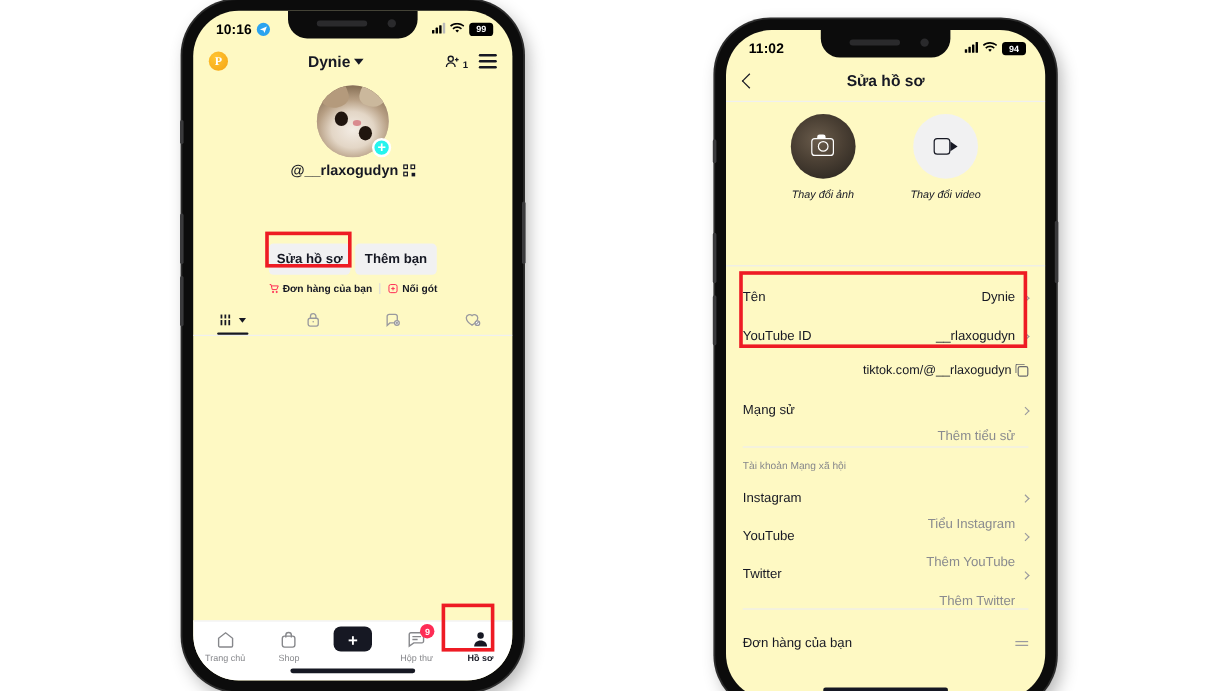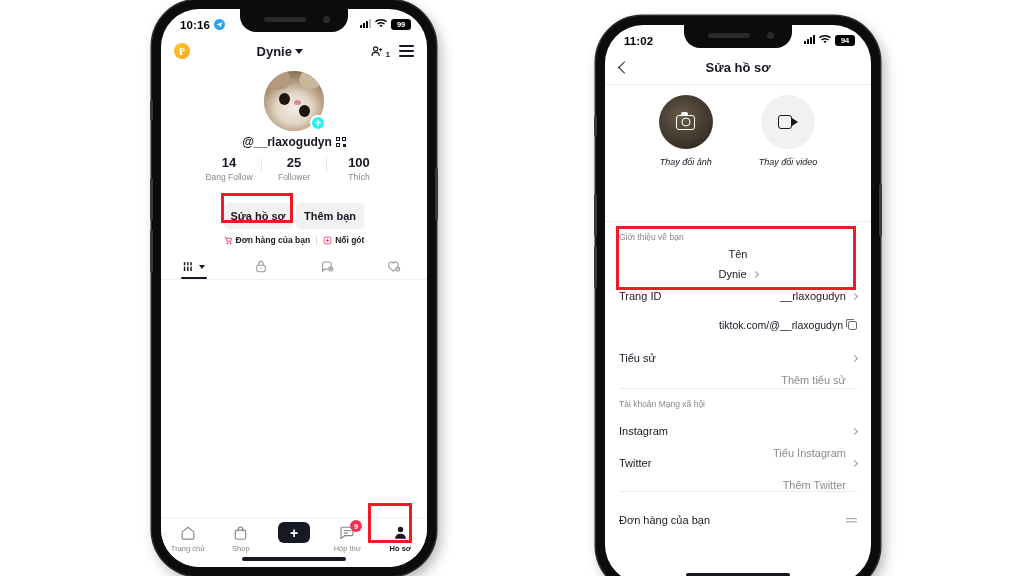--- a/index.html
+++ b/index.html
@@ -19,21 +19,21 @@
     background: #0c0c0c;
     padding: 9px;
     box-shadow: 0 0 0 1.5px #2c2c2c, 4px 6px 14px rgba(0,0,0,.30);
   }
   .phone.left  { left: 152px; top: 0px; }
   .phone.right { left: 596px; top: 16px; }
   .screen {
     position: relative;
     width: 100%; height: 100%;
     border-radius: 38px;
-    background: #ffffff;
+    background: #fef9c3;
     overflow: hidden;
   }
   
   .btn-side {
     position: absolute; background: #3a3a3c; border-radius: 2px;
   }
   .btn-power { width: 3px; height: 52px; right: -2px; top: 168px; }
   .btn-vol-b { width: 3px; height: 42px; left: -2px; top: 178px; }
   .btn-vol-c { width: 3px; height: 42px; left: -2px; top: 230px; }
   .btn-silent{ width: 3px; height: 20px; left: -2px; top: 100px; }
@@ -342,36 +342,20 @@
       <div class="handle-row">
         <span class="handle">@__rlaxogudyn</span>
         <span class="qr">
             <span></span>
             <span></span>
             <span></span>
             <span></span>
           </span>
       </div>
 
-      <div class="stats">
-        <div class="stat">
-          <div class="v">14</div>
-          <div class="l">Đang Follow</div>
-        </div>
-        <div class="divider-v"></div>
-        <div class="stat">
-          <div class="v">25</div>
-          <div class="l">Follower</div>
-        </div>
-        <div class="divider-v"></div>
-        <div class="stat">
-          <div class="v">100</div>
-          <div class="l">Thích</div>
-        </div>
-      </div>
 
       <div class="btn-row">
         <div class="pill">Sửa hồ sơ</div>
         <div class="pill">Thêm bạn</div>
       </div>
 
       <div class="mini-links">
         <span class="ml">
           <svg width="9" height="9" viewBox="0 0 24 24" fill="none" stroke="#FE2C55" stroke-width="2.2">
             <path d="M2 3h3l2.6 11.2h10.1L21 6H6"></path>
@@ -530,58 +514,64 @@
                 <span class="bx"></span>
                 <span class="tri"></span>
               </span>
           </span>
           <span class="lab">Thay đổi video</span>
         </div>
       </div>
 
       <div style="position:absolute; top:196px; left:0; right:0;">
         <div class="hr" style="margin:0 0 10px 0;"></div>
-        <div class="sec-label">Giới thiệu về bạn</div>
-
-        <div class="row" style="margin-top:6px;flex-direction:column;">
+
+        <div class="row" style="margin-top:6px;">
           <span class="k">Tên</span>
           <span class="r">
             <span class="v">Dynie</span>
             <span class="chev-r"></span>
           </span>
         </div>
 
         <div class="row">
-          <span class="k">Trang ID</span>
+          <span class="k">YouTube ID</span>
           <span class="r">
             <span class="v">__rlaxogudyn</span>
             <span class="chev-r"></span>
           </span>
         </div>
 
         <div class="url-row">
           <span class="u">tiktok.com/@__rlaxogudyn</span>
           <span class="copy-ico"></span>
         </div>
 
         <div class="row" style="margin-top:4px;">
-          <span class="k">Tiểu sử</span>
+          <span class="k">Mạng sử</span>
           <span class="r">
             <span class="v mute">Thêm tiểu sử</span>
             <span class="chev-r"></span>
           </span>
         </div>
 
         <div class="hr" style="margin:14px 14px 10px;"></div>
         <div class="sec-label">Tài khoản Mạng xã hội</div>
 
         <div class="row" style="margin-top:6px;text-align:center;">
           <span class="k">Instagram</span>
           <span class="r">
             <span class="v mute">Tiểu Instagram</span>
+            <span class="chev-r"></span>
+          </span>
+        </div>
+        <div class="row">
+          <span class="k">YouTube</span>
+          <span class="r">
+            <span class="v mute">Thêm YouTube</span>
             <span class="chev-r"></span>
           </span>
         </div>
         <div class="row">
           <span class="k">Twitter</span>
           <span class="r">
             <span class="v mute">Thêm Twitter</span>
             <span class="chev-r"></span>
           </span>
         </div>

